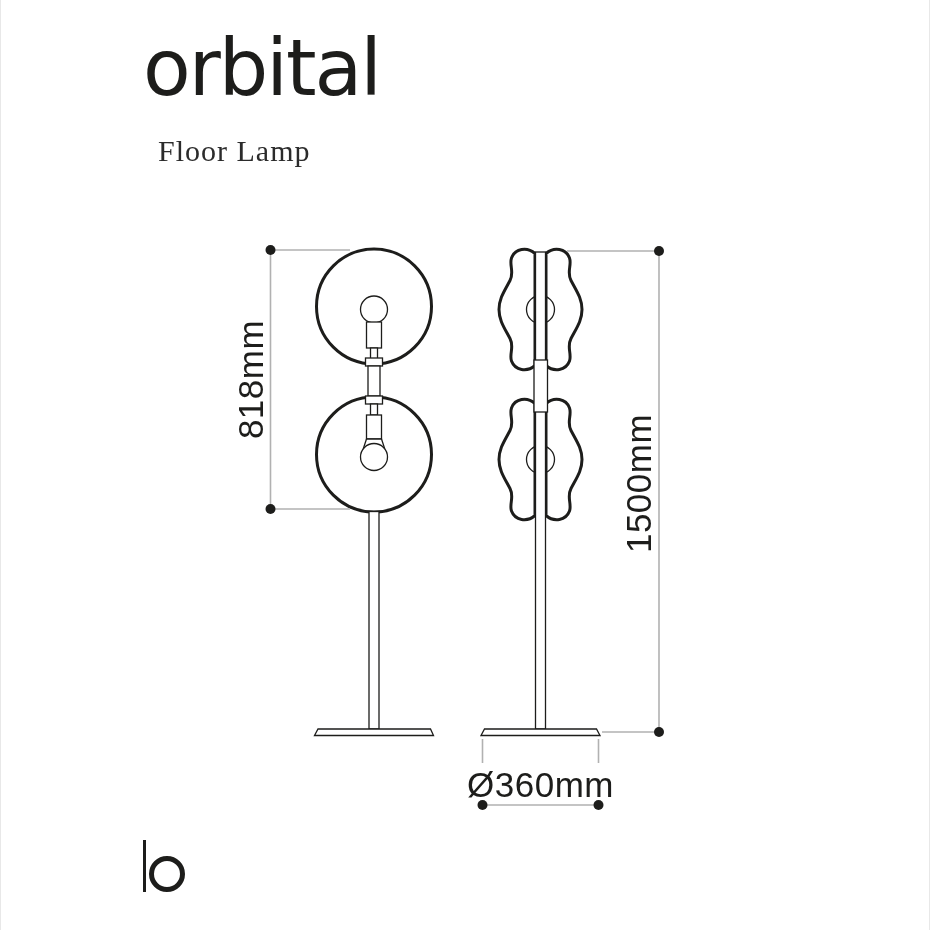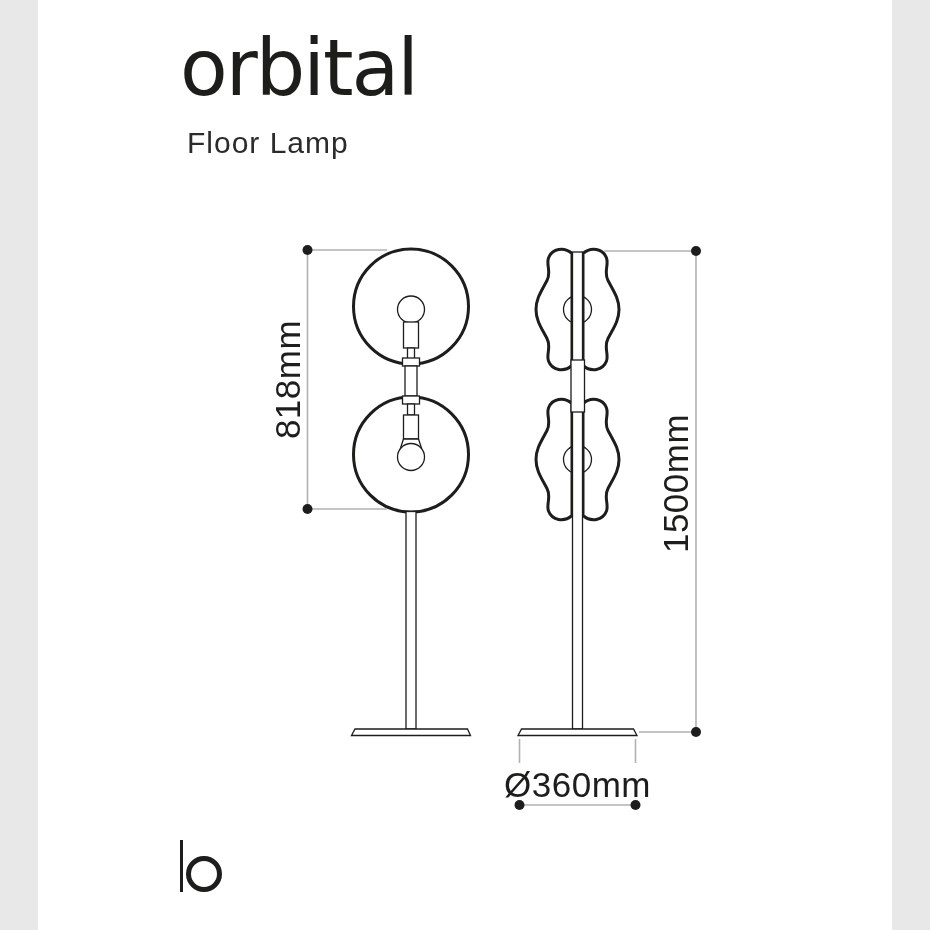--- a/index.html
+++ b/index.html
@@ -1,39 +1,39 @@
 <!DOCTYPE html>
 <html><head>
 <meta charset="utf-8">
 <style>
   html, body { margin: 0; padding: 0; background: #e8e8e8; }
   .sheet {
     position: relative;
-    width: 854px; height: 930px;
+    width: 928px; height: 930px;
     background: #ffffff;
     font-family: "Liberation Sans", sans-serif;
     overflow: hidden;
     margin: 0 auto;
   }
   .title {
     position: absolute;
     left: 142px; top: 22px;
     margin: 0;
     font-family: "DejaVu Sans", sans-serif;
     font-size: 78px;
     font-weight: 500;
     letter-spacing: -2px;
     line-height: 1.2;
     color: #1d1d1b;
   }
   .subtitle {
     position: absolute;
     left: 145px; top: 121px;
-    margin: 4px;
-    font-family: Liberation Sans, sans-serif;
+    margin: 12px;
+    font-family: Liberation Serif, serif;
     font-size: 30px;
     font-weight: 400;
     letter-spacing: 1px;
     line-height: 1.2;
     color: #2b2b2b;
   }
   svg.drawing {
     position: absolute;
     left: 0; top: 0;
     width: 930px; height: 930px;

